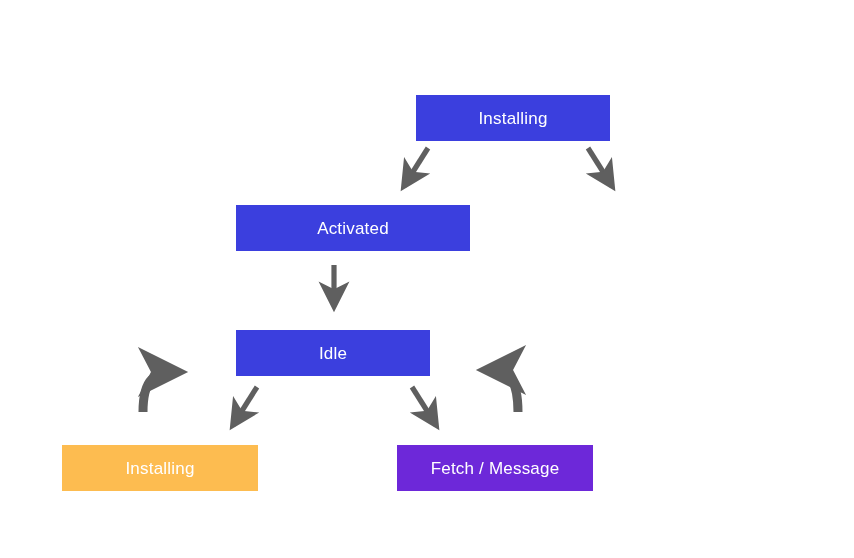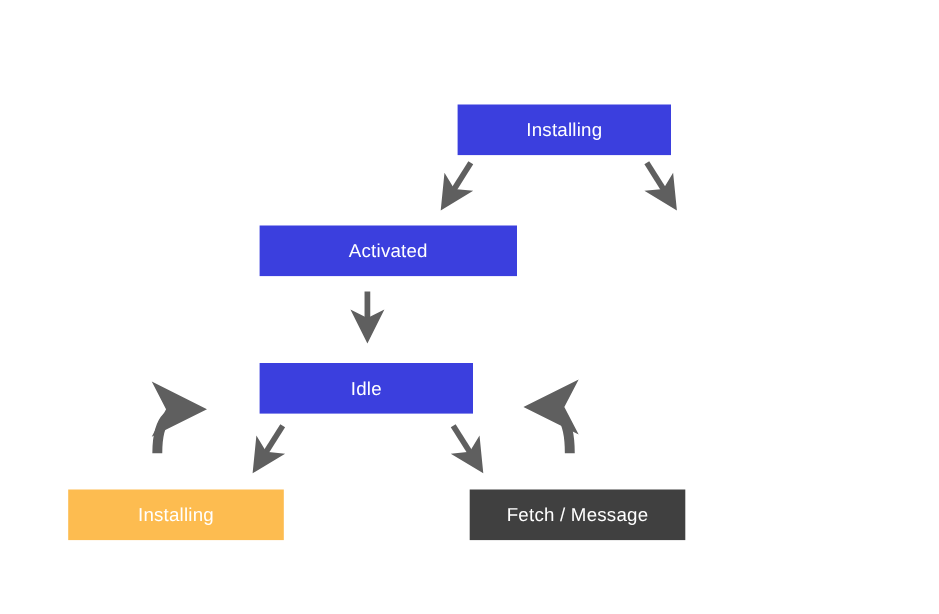--- a/index.html
+++ b/index.html
@@ -28,21 +28,21 @@
     letter-spacing: 0.2px;
     box-sizing: border-box;
     user-select: none;
     line-height: 1;
   }
   .node-installing { left: 416px; top: 95px;  width: 194px; height: 46px; background: #3B3FDE; }
   .node-activated  { left: 236px; top: 205px; width: 234px; height: 46px; background: #3B3FDE; }
   .node-error      { left: 596px; top: 205px; width: 194px; height: 46px; background: #FB5E5B; }
   .node-idle       { left: 236px; top: 330px; width: 194px; height: 46px; background: #3B3FDE; }
   .node-terminated { left: 62px;  top: 445px; width: 196px; height: 46px; background: #FDBC50; }
-  .node-fetch      { left: 427px; top: 445px; width: 196px; height: 46px; background: #404040; }
+  .node-fetch      { left: 397px; top: 445px; width: 196px; height: 46px; background: #6d28d9; }
 
   #arrow-layer {
     position: absolute;
     left: 0;
     top: 0;
     width: 854px;
     height: 558px;
     pointer-events: none;
   }
 </style>

